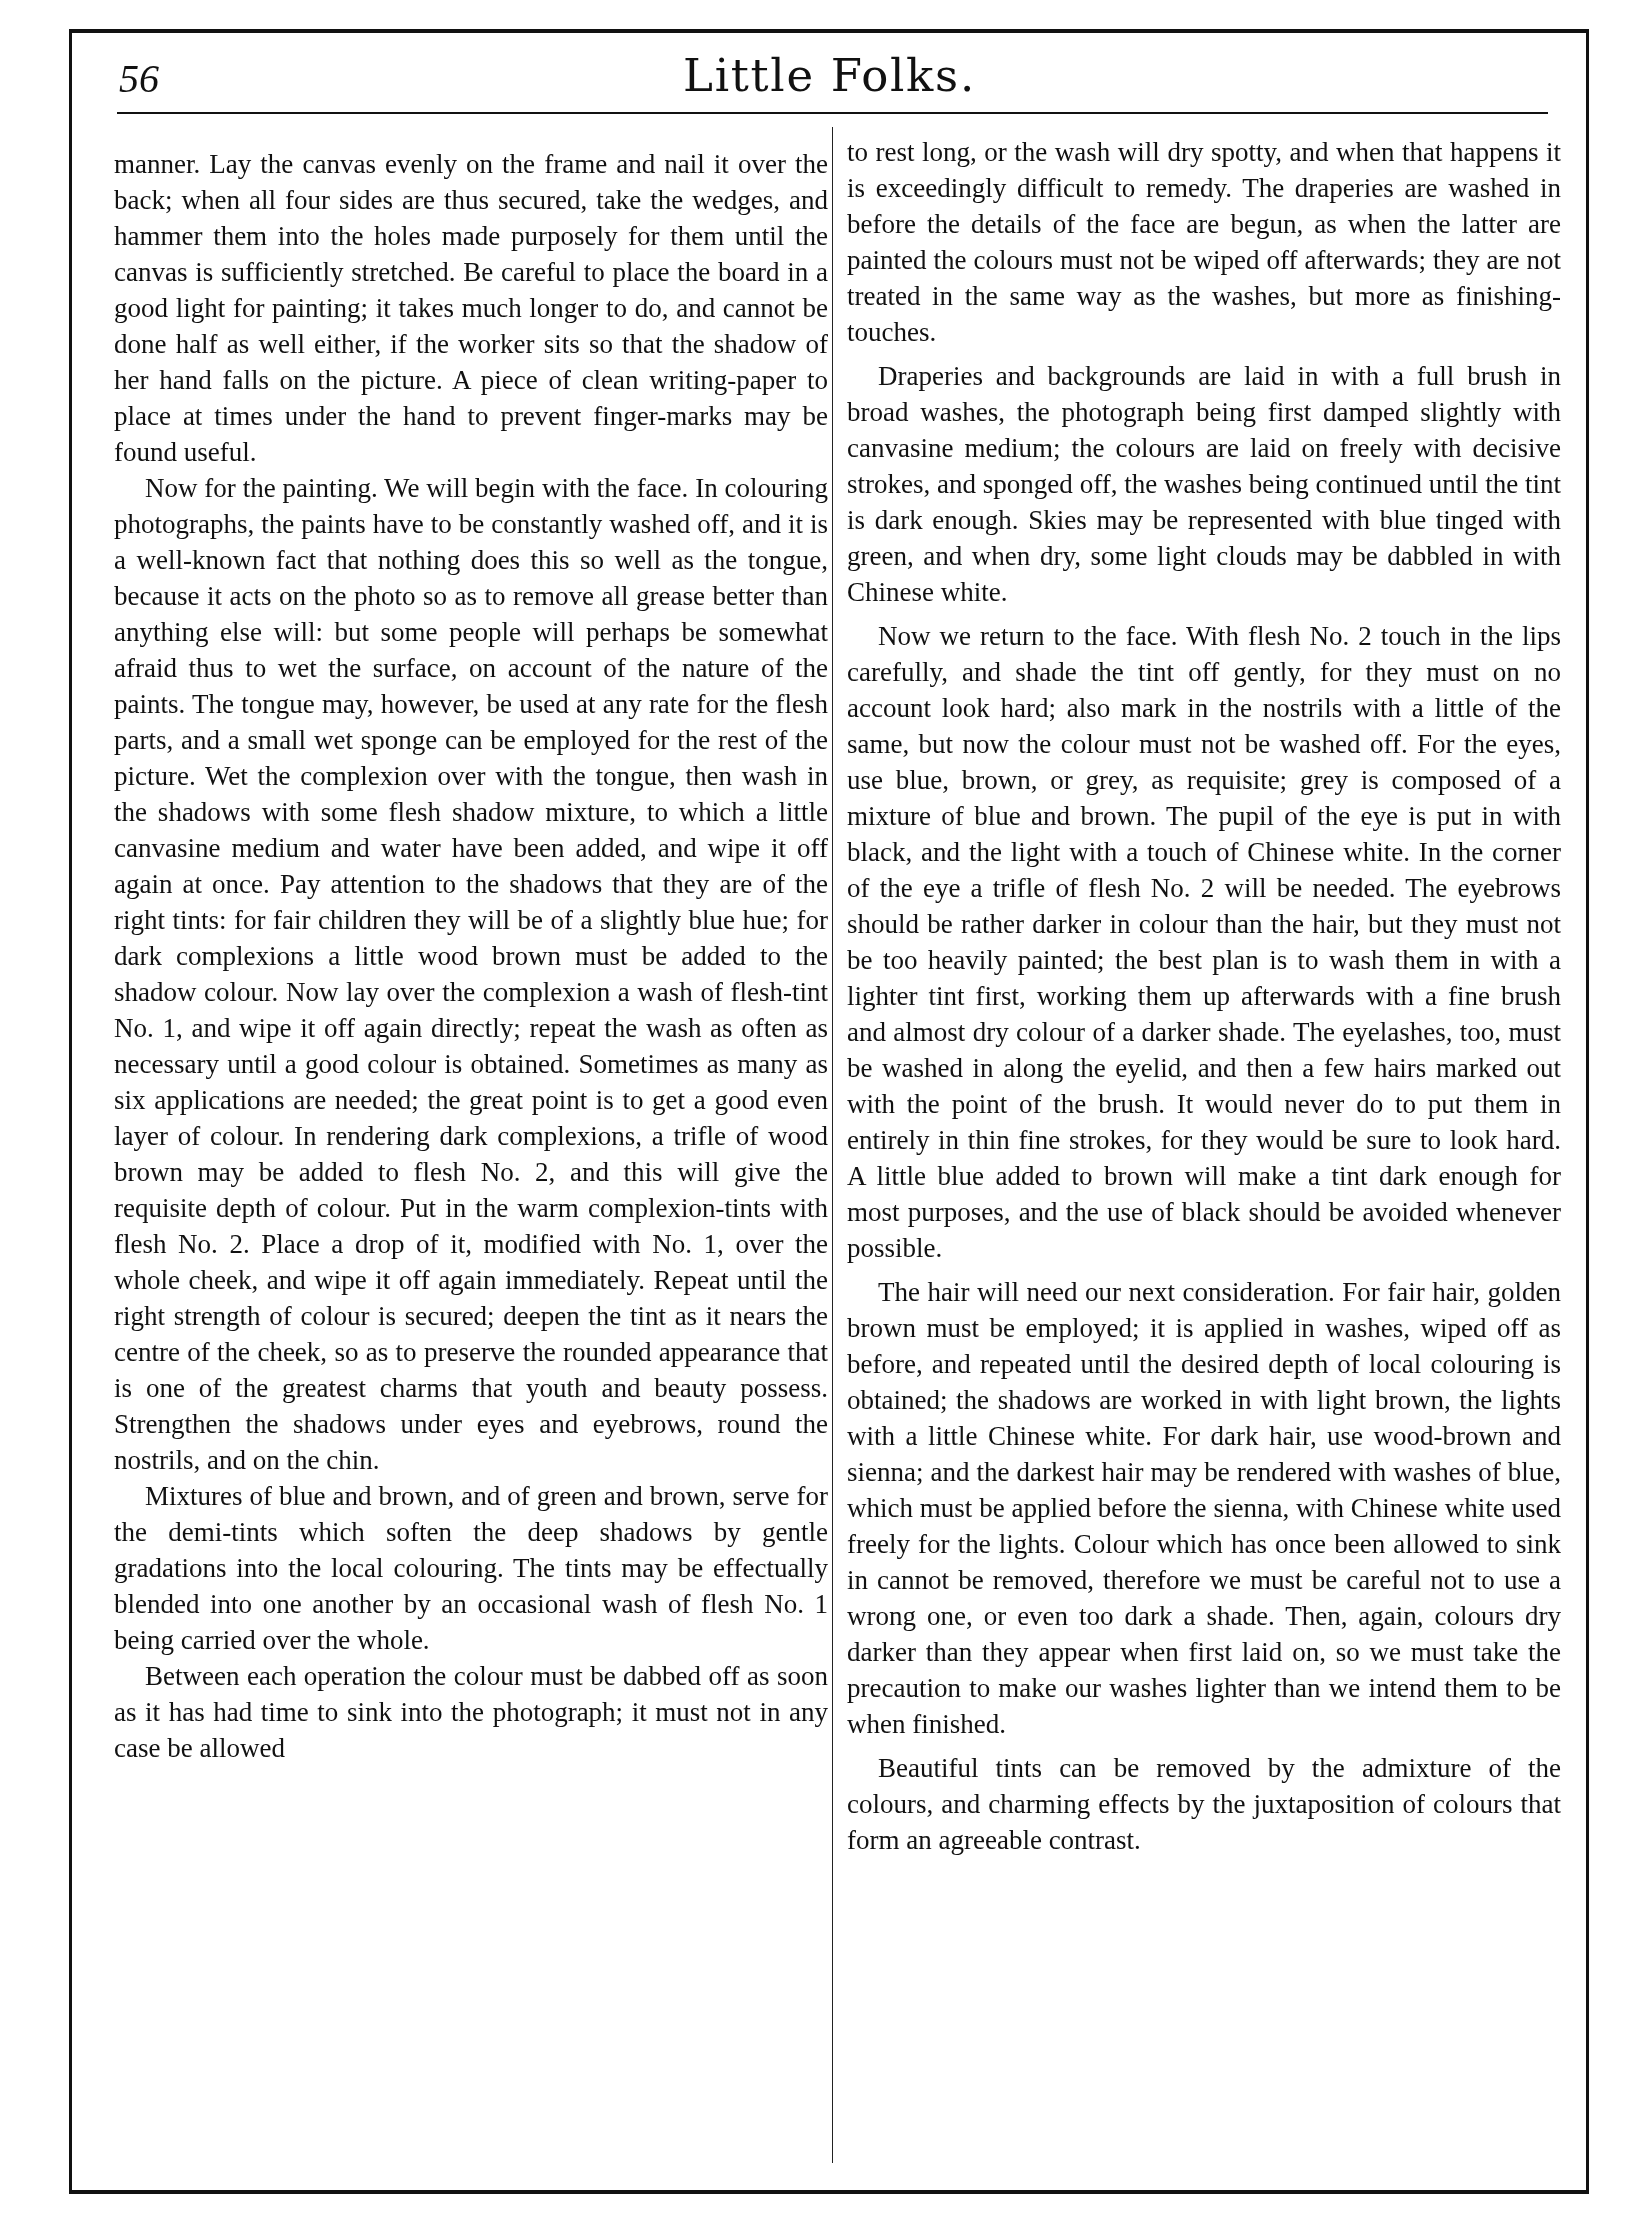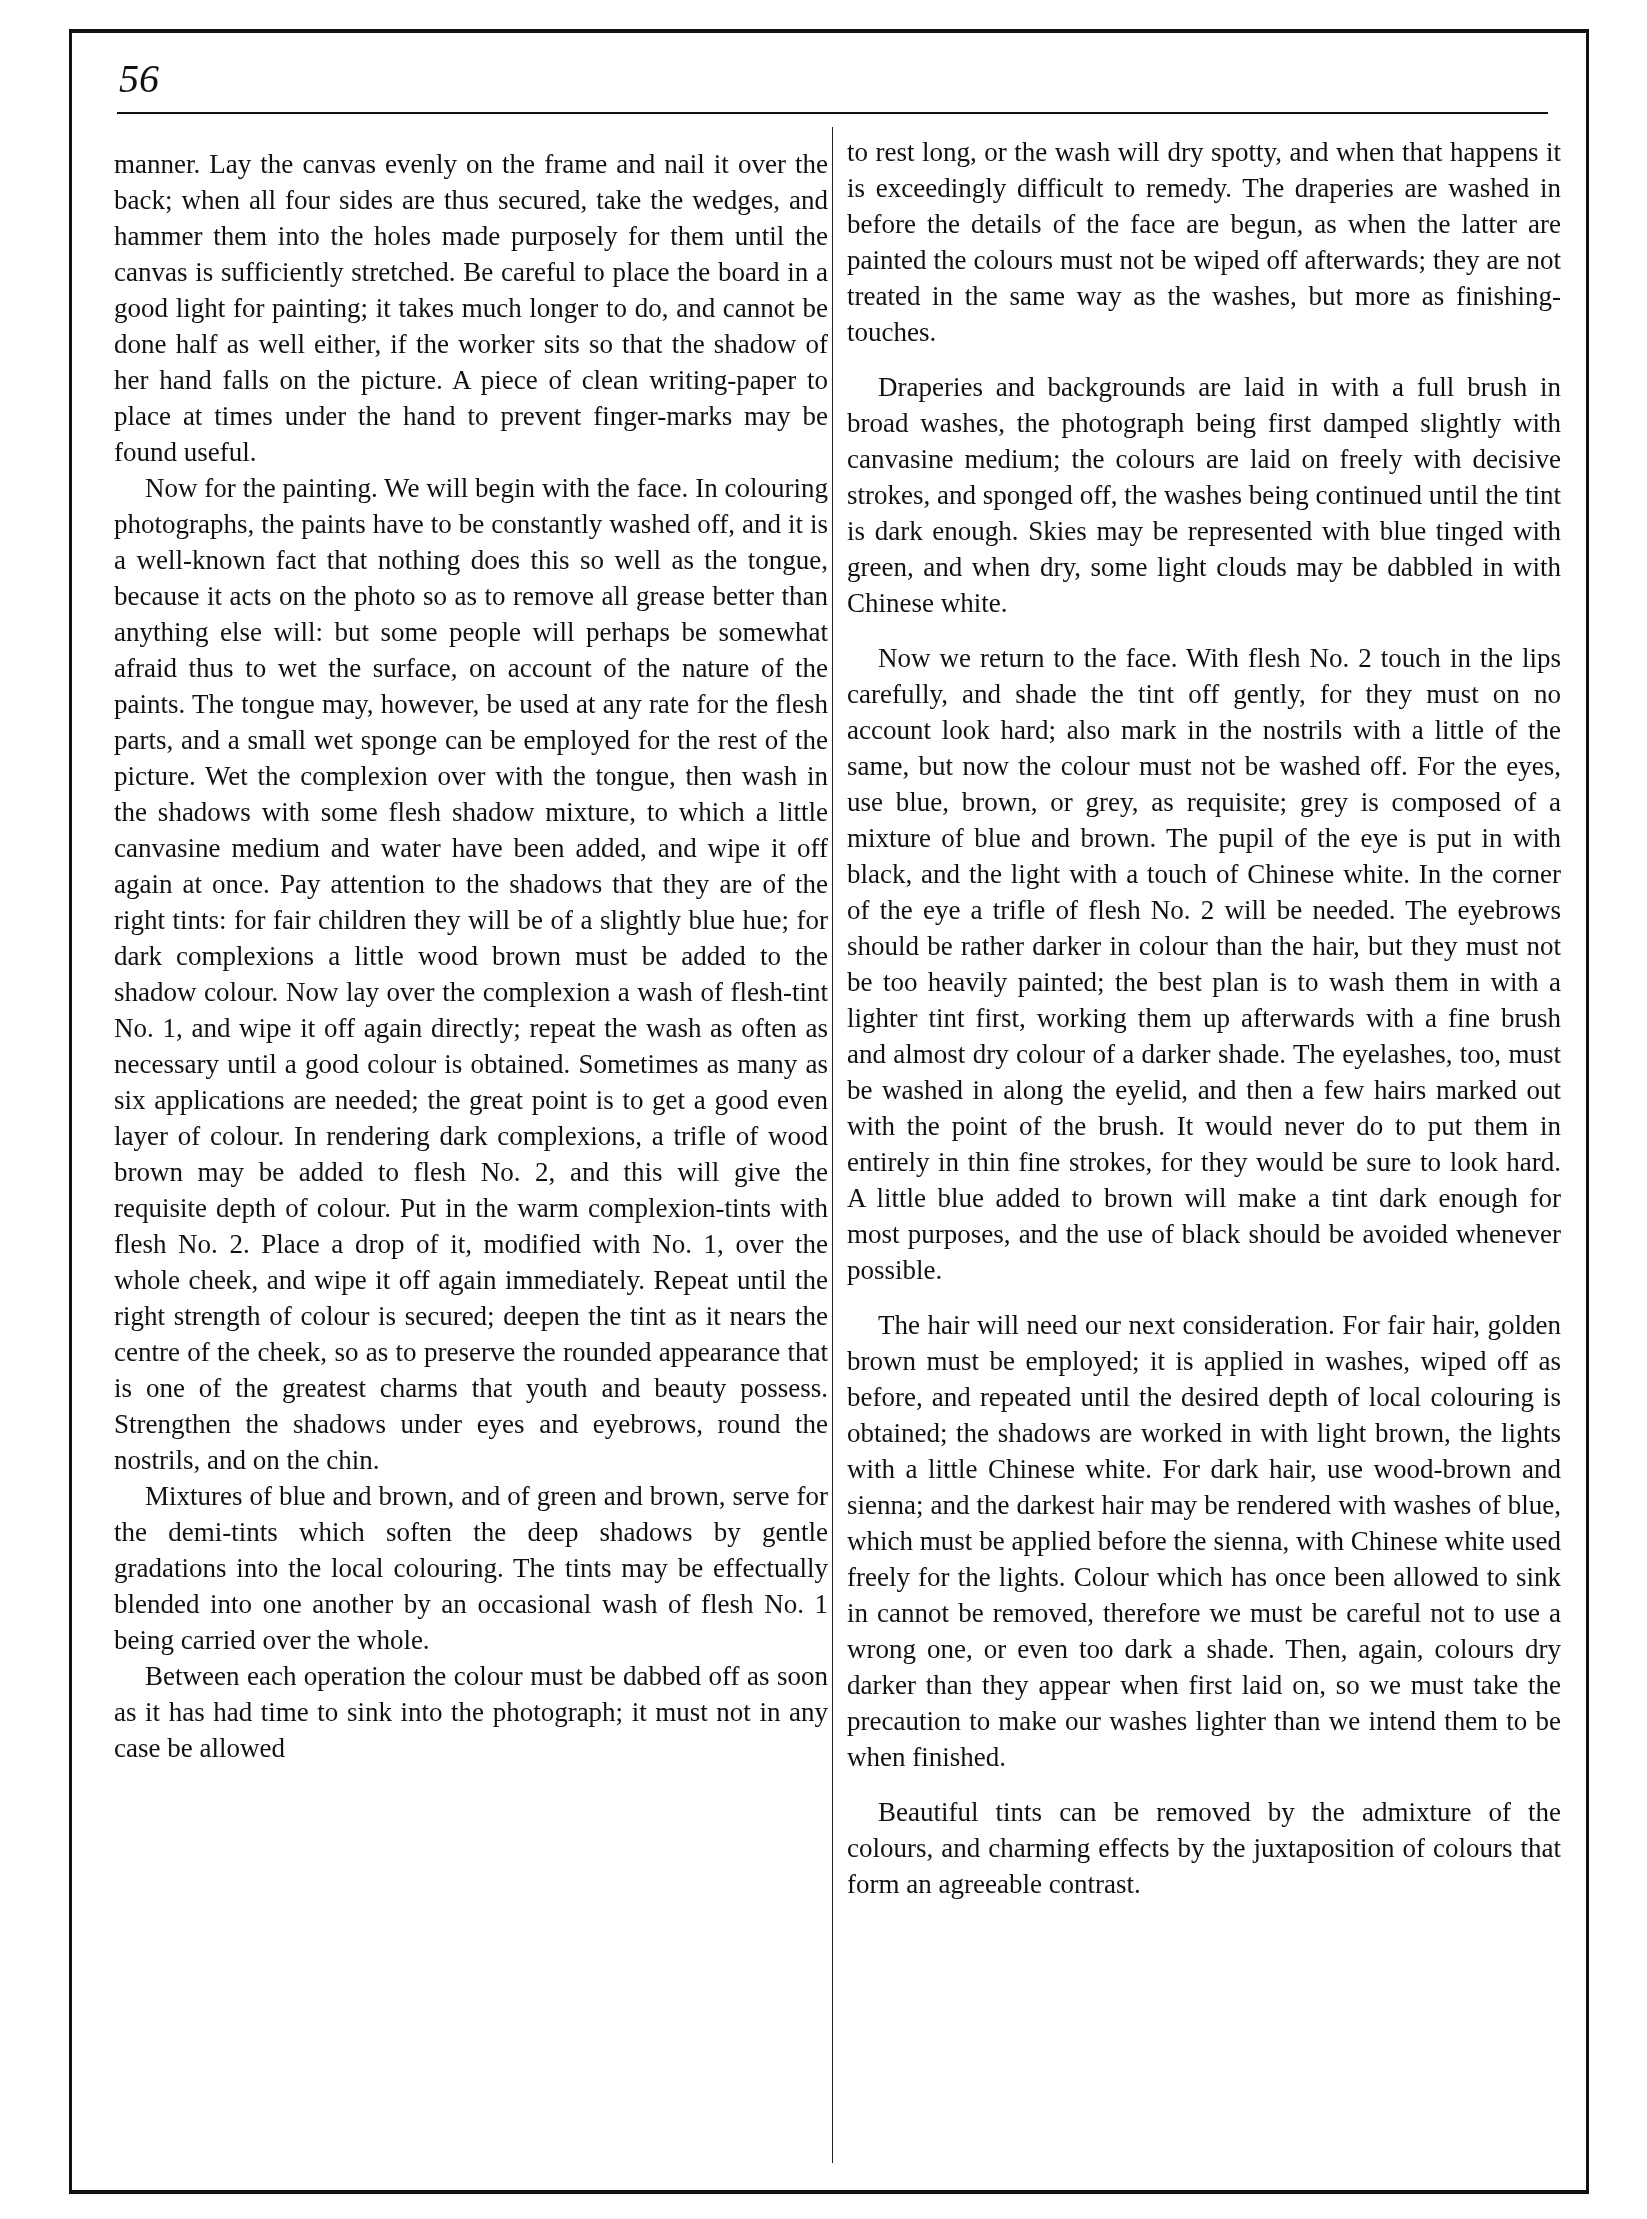--- a/index.html
+++ b/index.html
@@ -34,29 +34,30 @@
     .column {
       position: absolute; top: 134px; width: 714px;
       font-family: "Liberation Serif", serif; font-size: 27px; line-height: 36px;
       color: #111; text-align: justify; hyphens: none;
     }
     .col-left { left: 114px; margin-top: 12px; }
     .col-right { left: 847px; }
     .para { margin: 0; text-indent: 31px; }
     .para.first { text-indent: 0; }
     .para + .para { margin-top: 0px; }
-    .col-right .para + .para { margin-top: 19px; }
+    .col-right .para + .para { margin-top: 8px; }
   </style>
 </head>
 <body>
 
 <div class="page-frame"></div>
 
 <div class="running-head">
   <span class="page-number">56</span>
+  <div class="journal-title">Little Folks.</div>
 </div>
 <div class="head-rule"></div>
 
 <div class="column-divider"></div>
 
 <div class="column col-left">
   <p class="para first">manner. Lay the canvas evenly on the frame and nail it over the back; when all four sides are thus secured, take the wedges, and hammer them into the holes made purposely for them until the canvas is sufficiently stretched. Be careful to place the board in a good light for painting; it takes much longer to do, and cannot be done half as well either, if the worker sits so that the shadow of her hand falls on the picture. A piece of clean writing-paper to place at times under the hand to prevent finger-marks may be found useful.</p>
   <p class="para">Now for the painting. We will begin with the face. In colouring photographs, the paints have to be constantly washed off, and it is a well-known fact that nothing does this so well as the tongue, because it acts on the photo so as to remove all grease better than anything else will: but some people will perhaps be somewhat afraid thus to wet the surface, on account of the nature of the paints. The tongue may, however, be used at any rate for the flesh parts, and a small wet sponge can be employed for the rest of the picture. Wet the complexion over with the tongue, then wash in the shadows with some flesh shadow mixture, to which a little canvasine medium and water have been added, and wipe it off again at once. Pay attention to the shadows that they are of the right tints: for fair children they will be of a slightly blue hue; for dark complexions a little wood brown must be added to the shadow colour. Now lay over the complexion a wash of flesh-tint No. 1, and wipe it off again directly; repeat the wash as often as necessary until a good colour is obtained. Sometimes as many as six applications are needed; the great point is to get a good even layer of colour. In rendering dark complexions, a trifle of wood brown may be added to flesh No. 2, and this will give the requisite depth of colour. Put in the warm complexion-tints with flesh No. 2. Place a drop of it, modified with No. 1, over the whole cheek, and wipe it off again immediately. Repeat until the right strength of colour is secured; deepen the tint as it nears the centre of the cheek, so as to preserve the rounded appearance that is one of the greatest charms that youth and beauty possess. Strengthen the shadows under eyes and eyebrows, round the nostrils, and on the chin.</p>
   <p class="para">Mixtures of blue and brown, and of green and brown, serve for the demi-tints which soften the deep shadows by gentle gradations into the local colouring. The tints may be effectually blended into one another by an occasional wash of flesh No. 1 being carried over the whole.</p>
   <p class="para">Between each operation the colour must be dabbed off as soon as it has had time to sink into the photograph; it must not in any case be allowed</p>

